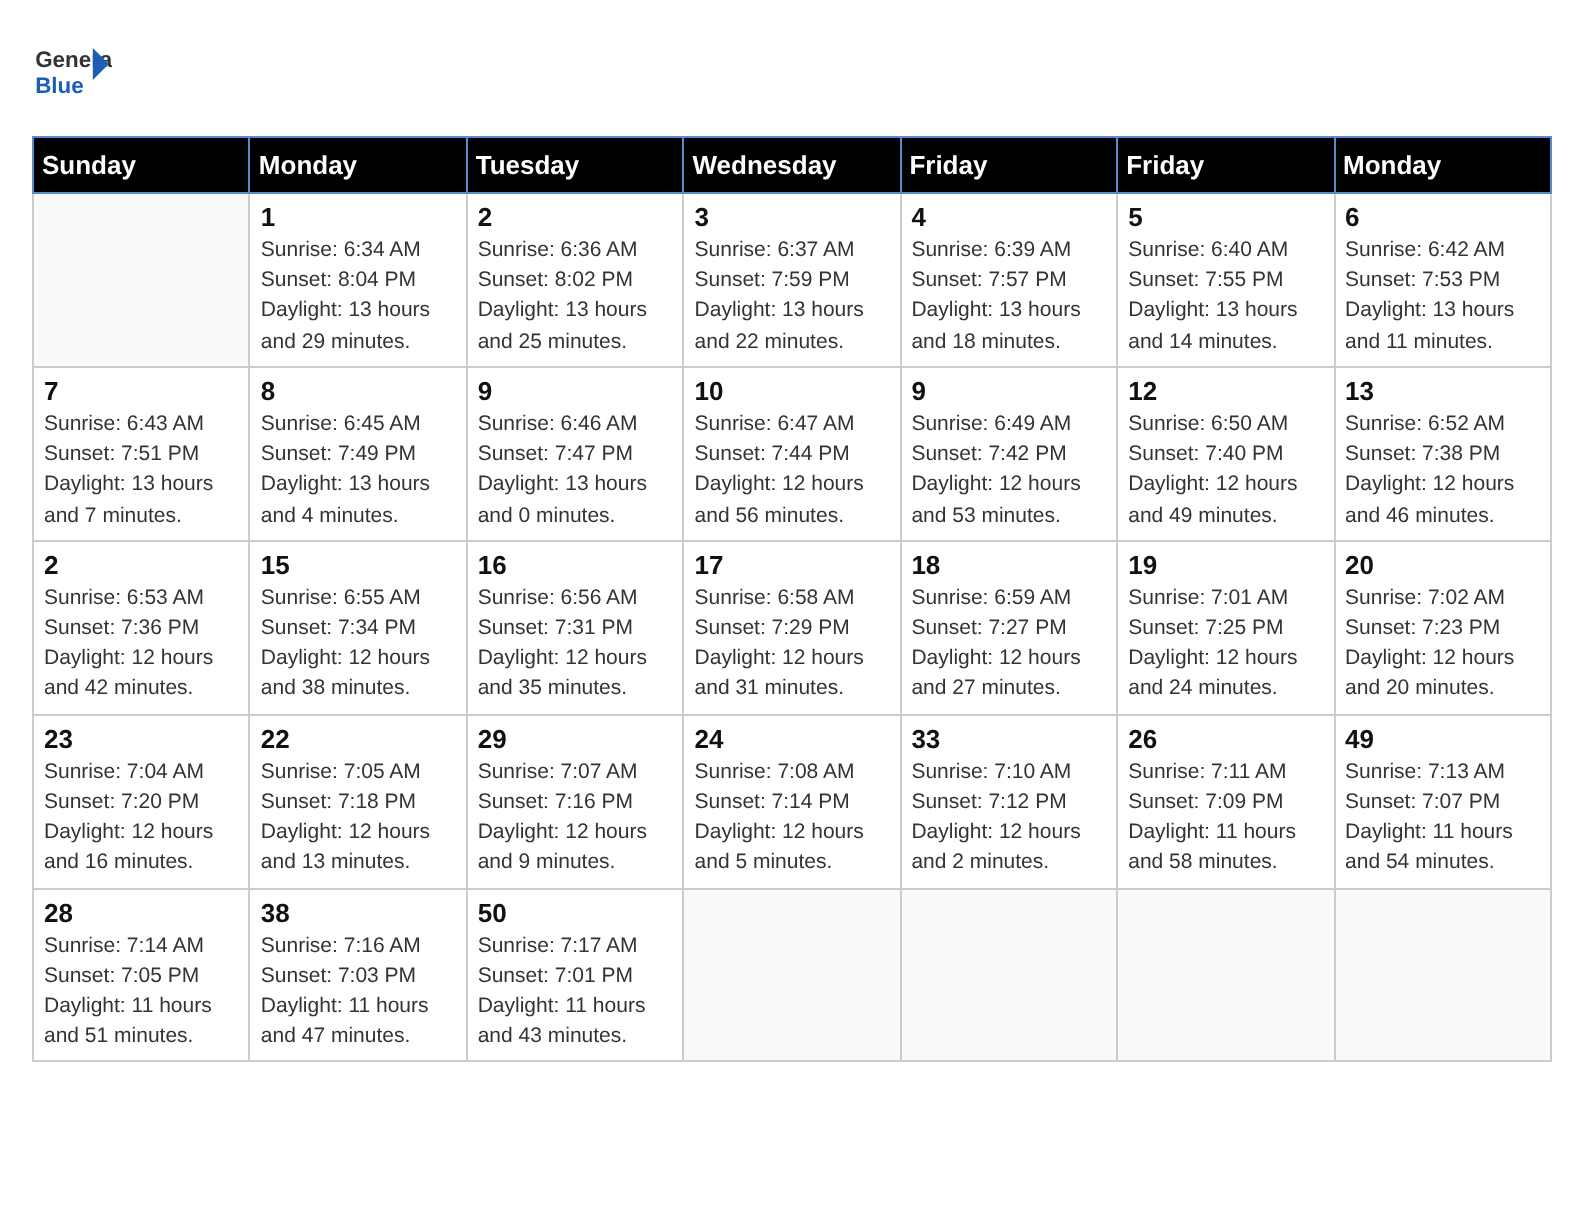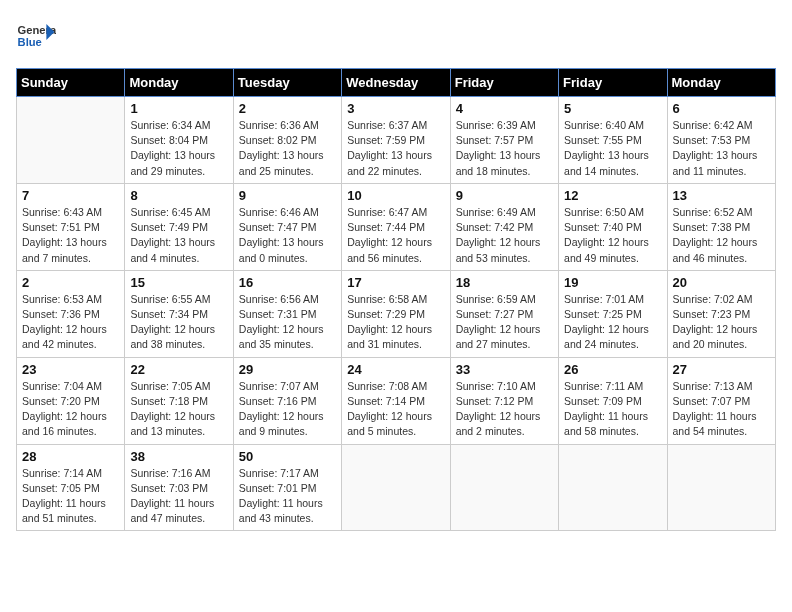--- a/index.html
+++ b/index.html
@@ -213,21 +213,21 @@
         </td>
         <td>
           <div class="day-num">33</div>
           <div class="day-detail">Sunrise: 7:10 AM<br>Sunset: 7:12 PM<br>Daylight: 12 hours and 2 minutes.</div>
         </td>
         <td>
           <div class="day-num">26</div>
           <div class="day-detail">Sunrise: 7:11 AM<br>Sunset: 7:09 PM<br>Daylight: 11 hours and 58 minutes.</div>
         </td>
         <td>
-          <div class="day-num">27</div>
+          <div class="day-num">49</div>
           <div class="day-detail">Sunrise: 7:13 AM<br>Sunset: 7:07 PM<br>Daylight: 11 hours and 54 minutes.</div>
         </td>
       </tr>
       <tr>
         <td>
           <div class="day-num">28</div>
           <div class="day-detail">Sunrise: 7:14 AM<br>Sunset: 7:05 PM<br>Daylight: 11 hours and 51 minutes.</div>
         </td>
         <td>
           <div class="day-num">38</div>

